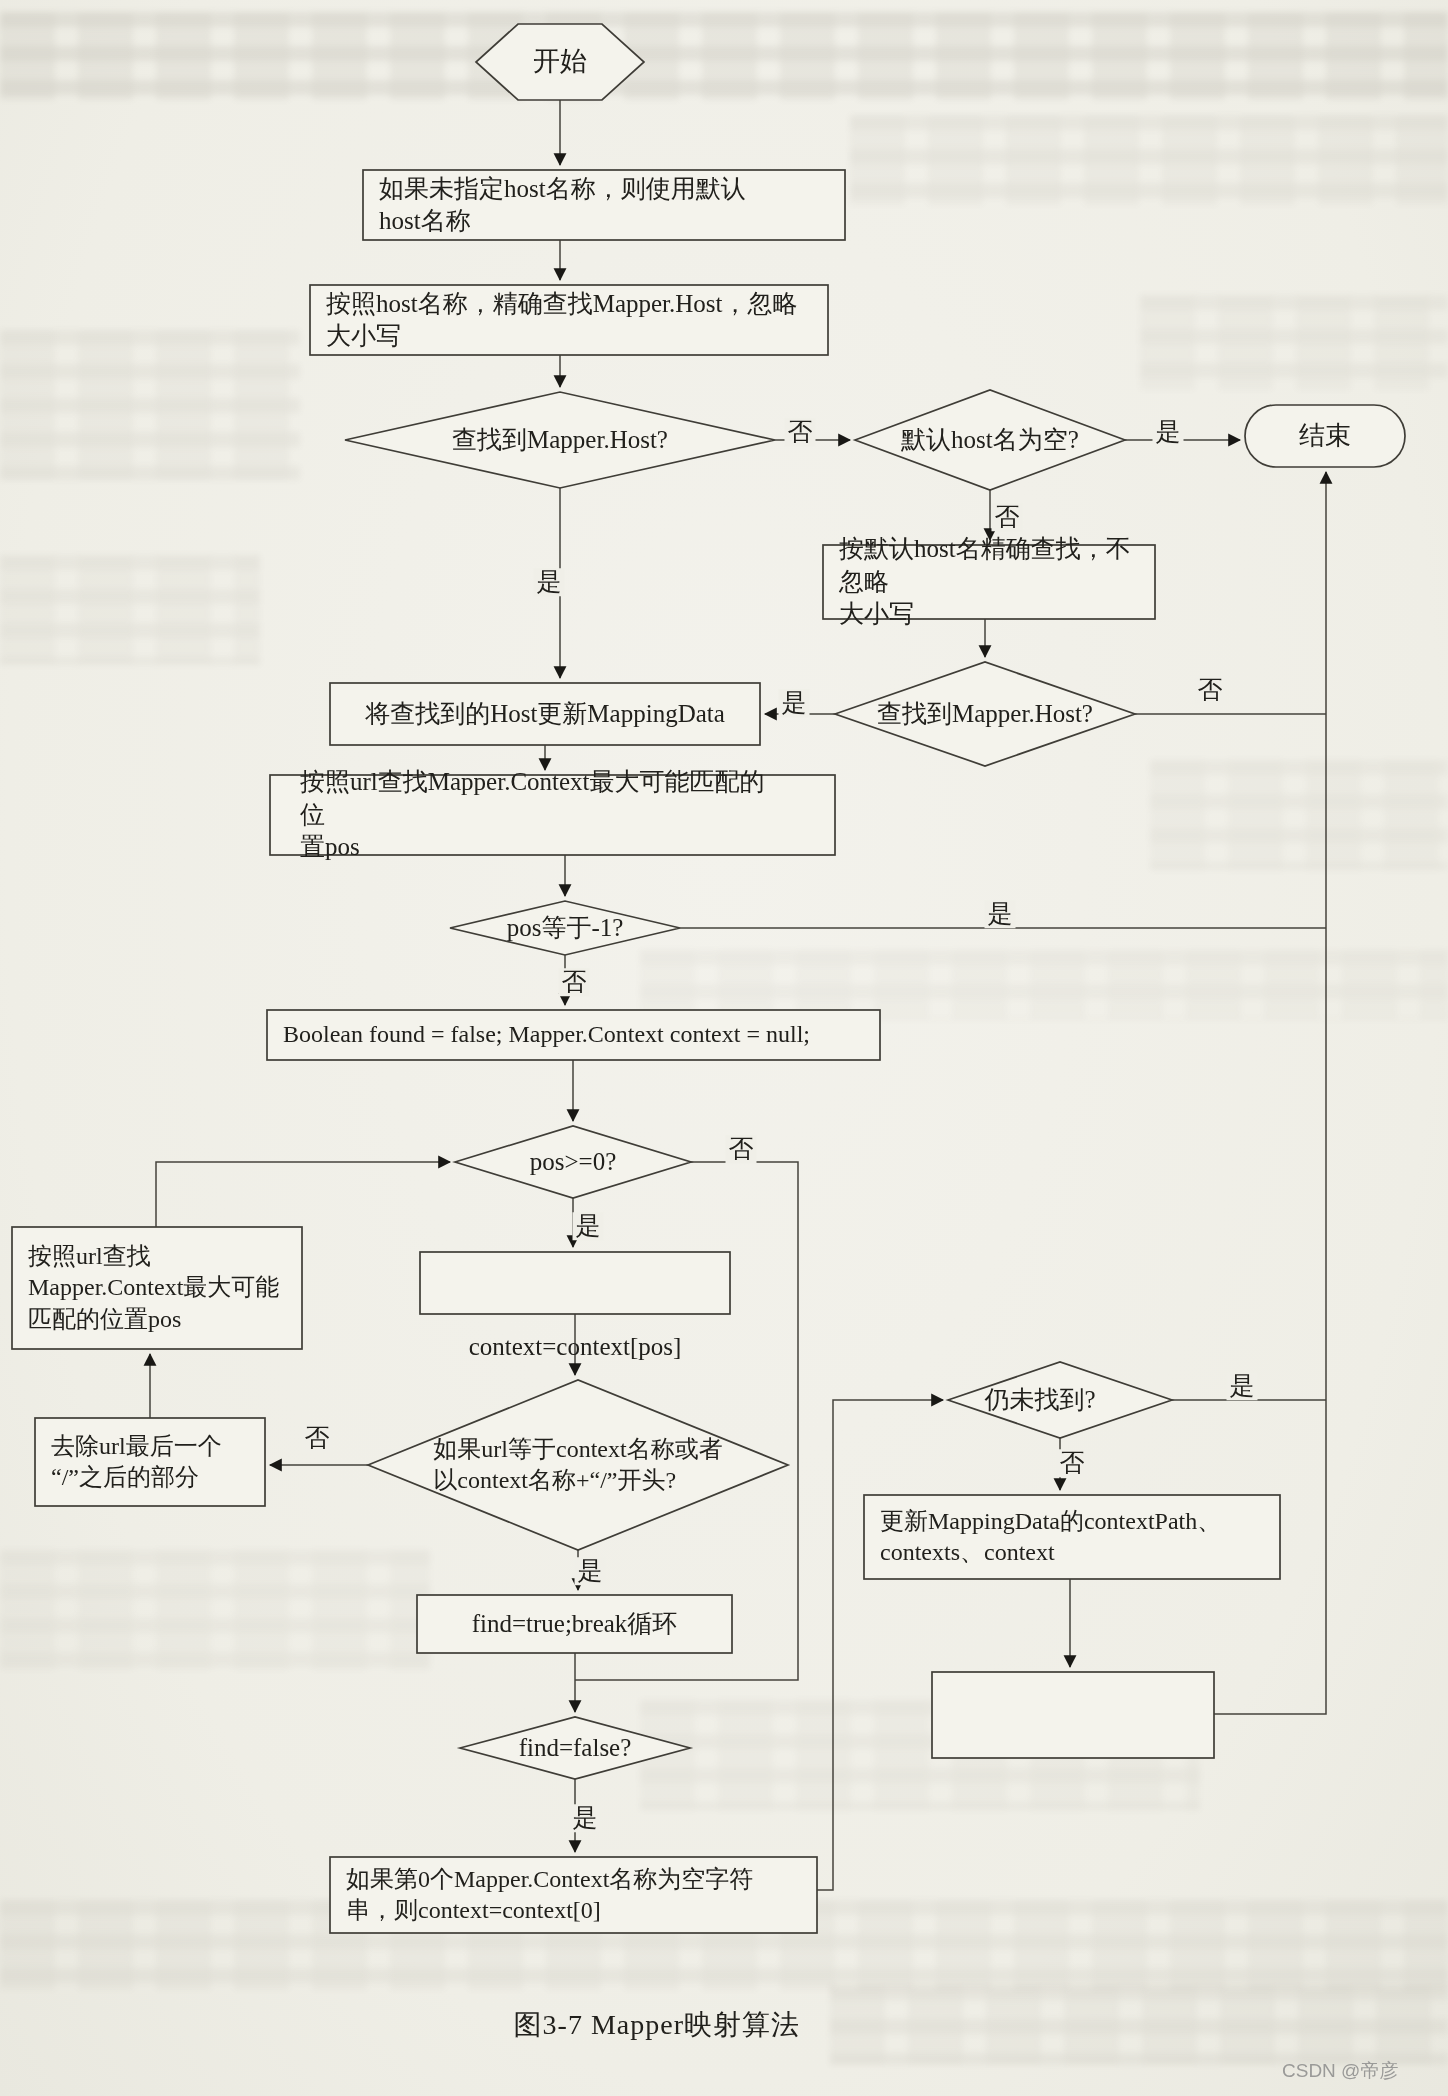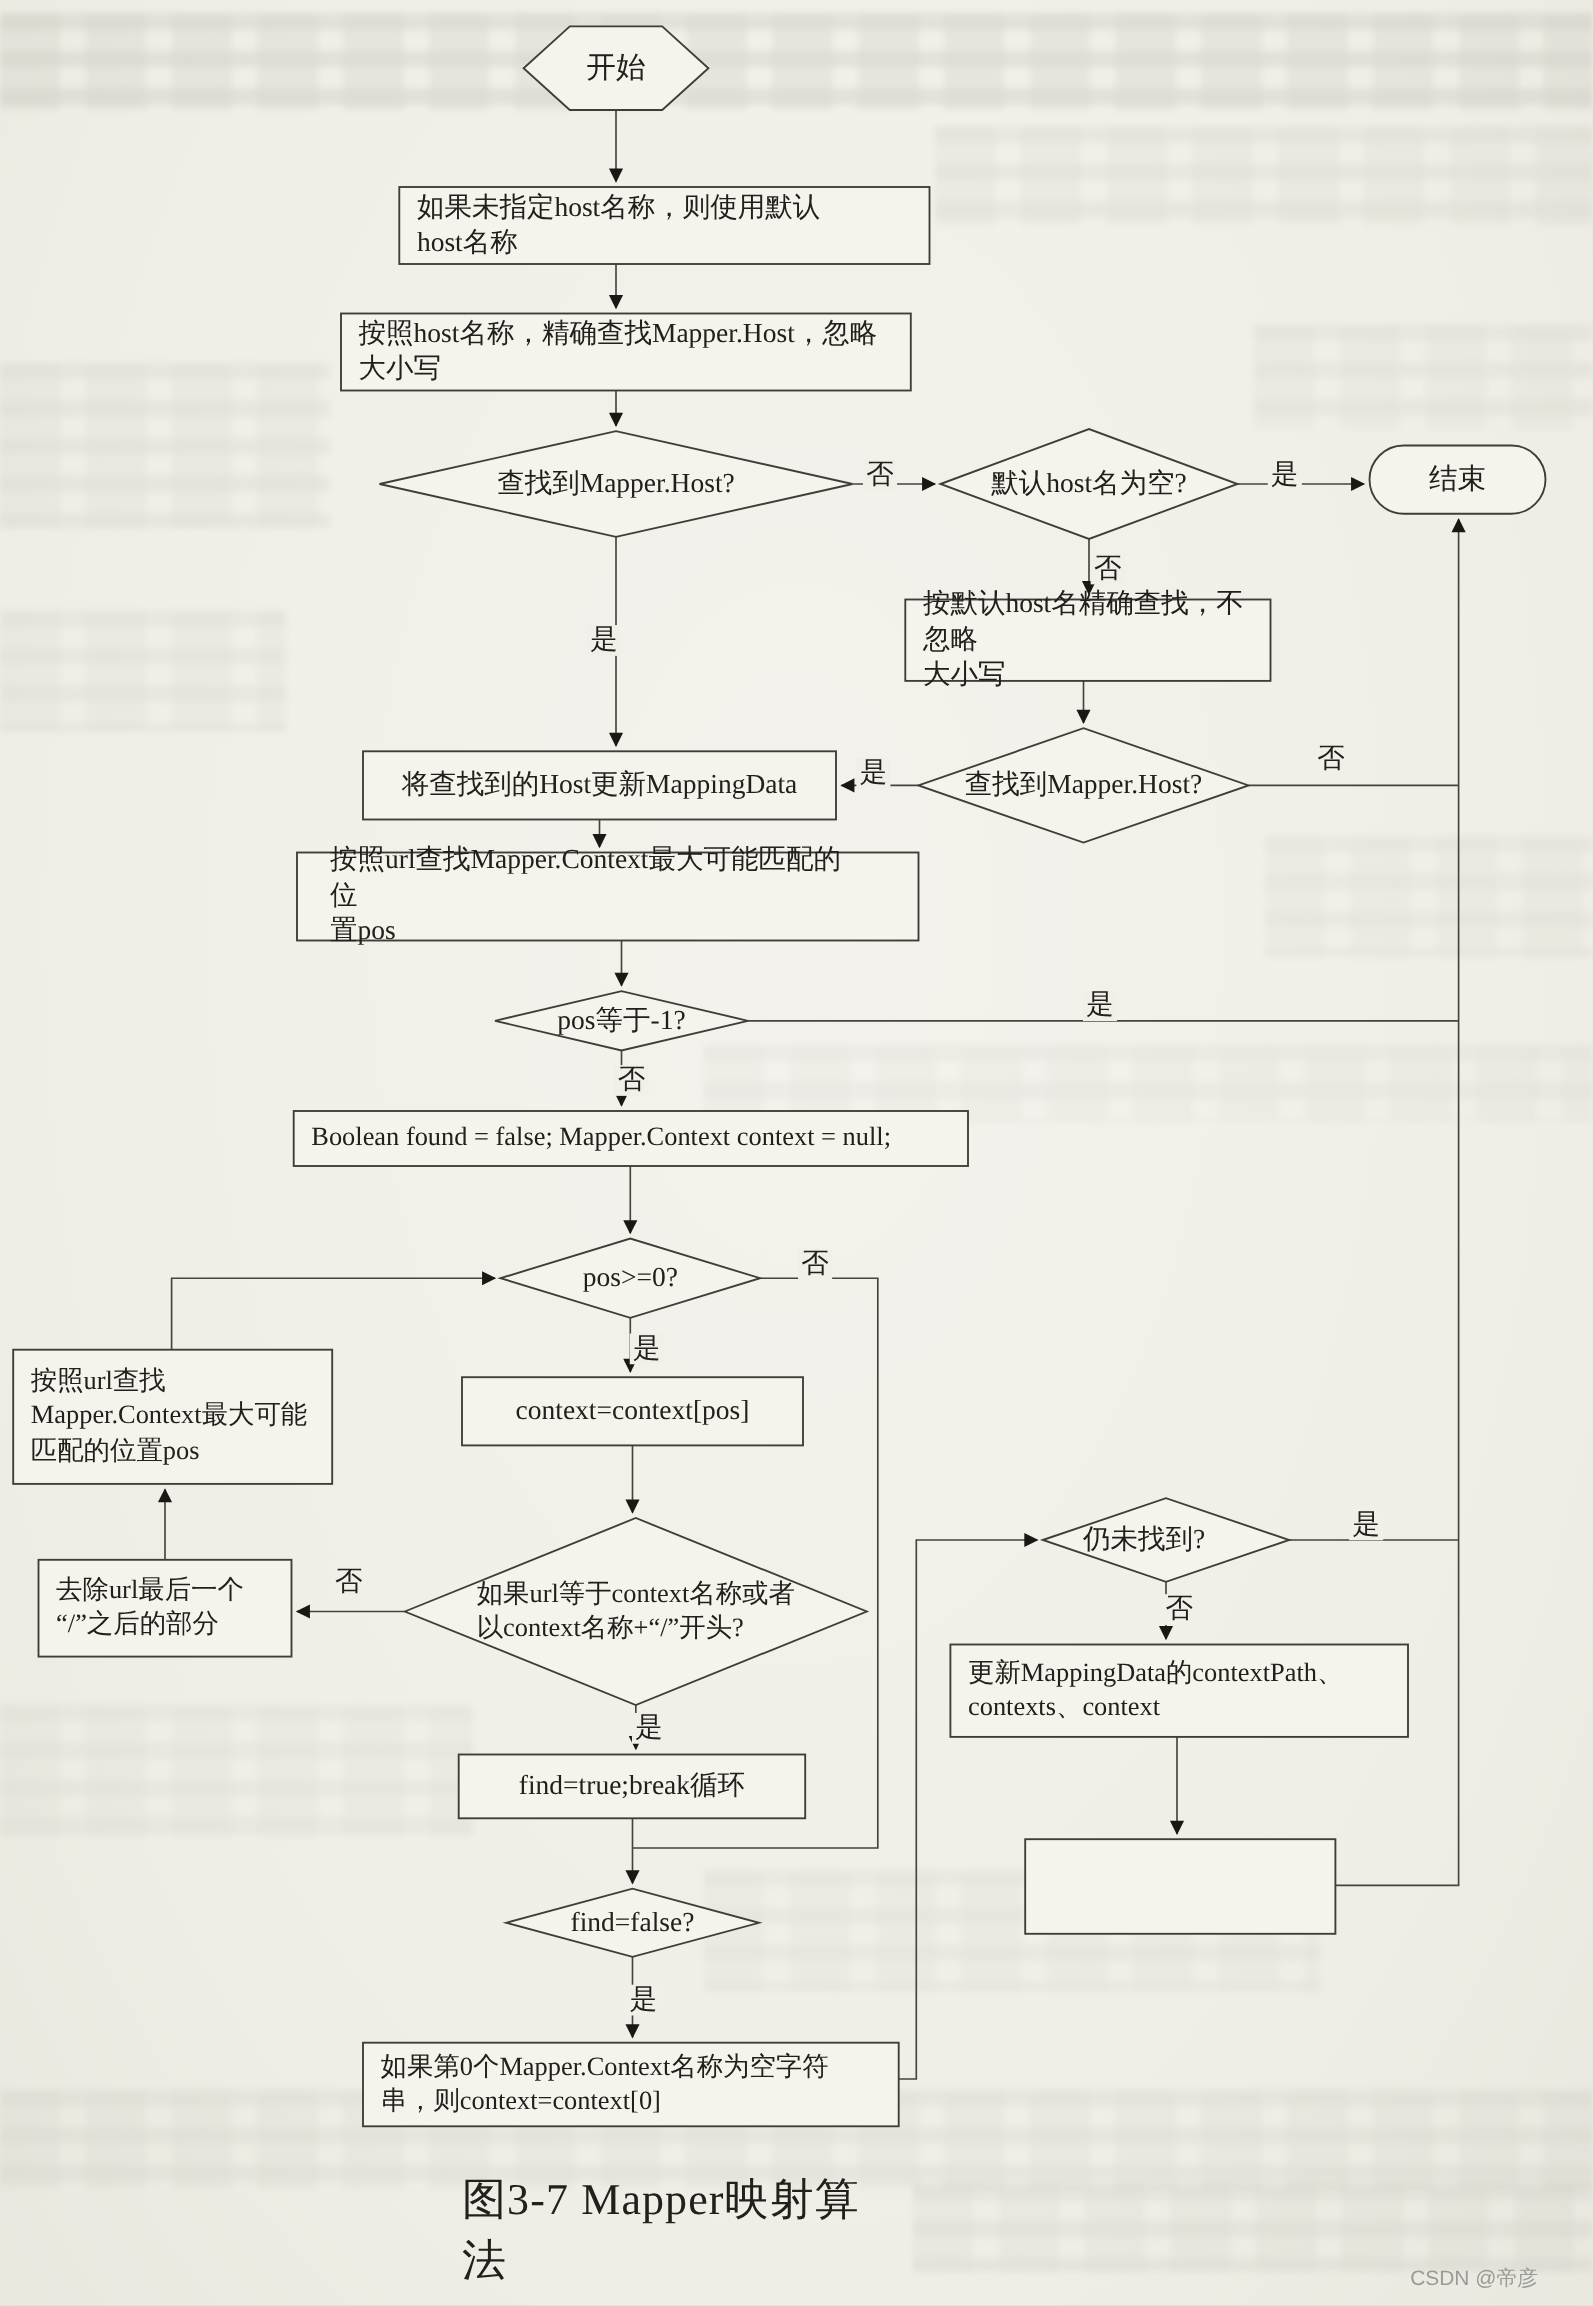--- a/index.html
+++ b/index.html
@@ -37,22 +37,23 @@
   .edge-label{
     position:absolute;z-index:4;
     transform:translate(-50%,-50%);
     font-size:25px;
     background:#f0efe8;
     padding:0 3px;
     line-height:1.1;
   }
   .caption{
     position:absolute;z-index:3;
-    font-size:40px;letter-spacing:1px;
-    text-align:left;
+    font-size:28px;letter-spacing:1px;
+    text-align:right;
+    margin-top:34px;
   }
   .watermark{
     position:absolute;z-index:3;
     font-family:Liberation Sans, sans-serif;
     font-size:19px;color:#9a9a98;
   }
 </style>
 </head>
 <body>
 
@@ -166,21 +167,21 @@
 
   <div class="node-text left" style="left:284px;top:775px;width:507px;height:80px">按照url查找Mapper.Context最大可能匹配的位
 置pos</div>
 
   <div class="node-text center" style="left:450px;top:901px;width:230px;height:54px">pos等于-1?</div>
 
   <div class="node-text left" style="left:267px;top:1010px;width:613px;height:50px;font-size:24px">Boolean found = false; Mapper.Context context = null;</div>
 
   <div class="node-text center" style="left:455px;top:1126px;width:236px;height:72px">pos&gt;=0?</div>
 
-  <div class="node-text center" style="left:420px;top:1252px;width:310px;height:62px">context=context[pos]</div>
+  <div class="node-text center" style="left:420px;top:1316px;width:310px;height:62px">context=context[pos]</div>
 
   <div class="node-text center" style="left:368px;top:1380px;width:420px;height:170px;font-size:24px">如果url等于context名称或者
 以context名称+“/”开头?</div>
 
   <div class="node-text left" style="left:35px;top:1418px;width:230px;height:88px;font-size:24px">去除url最后一个
 “/”之后的部分</div>
 
   <div class="node-text left" style="left:12px;top:1227px;width:290px;height:122px;font-size:24px">按照url查找
 Mapper.Context最大可能
 匹配的位置pos</div>

